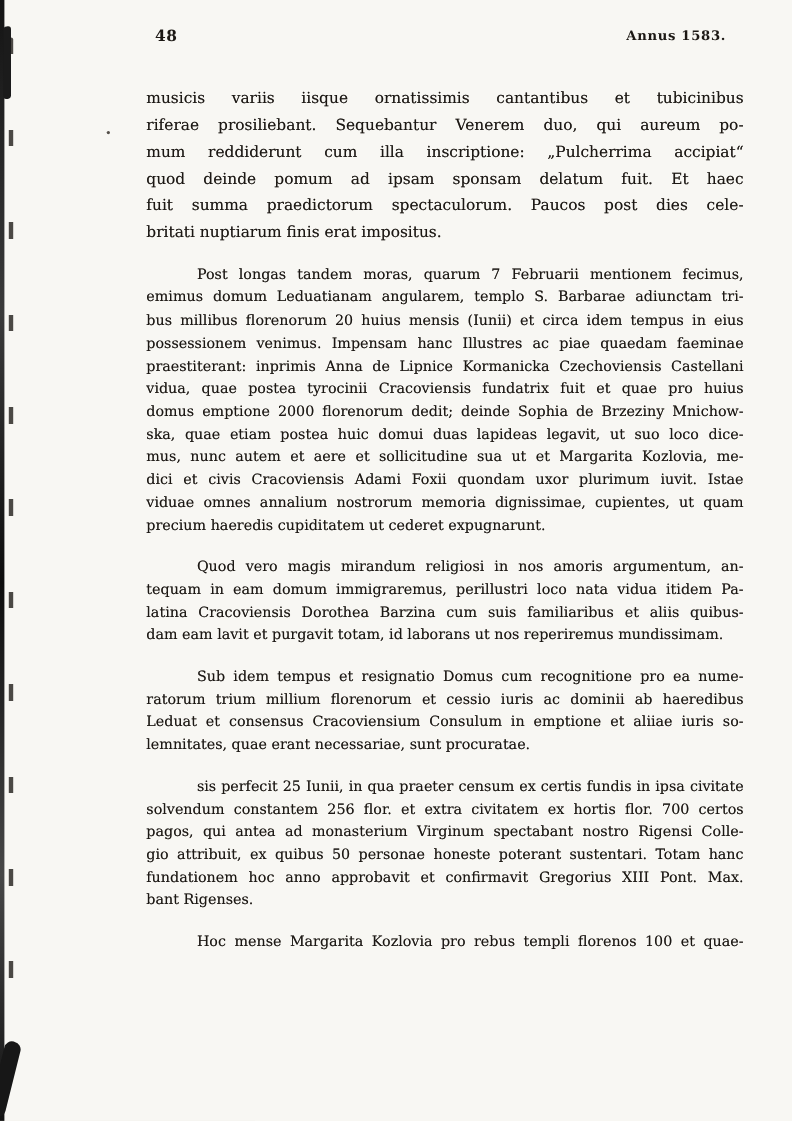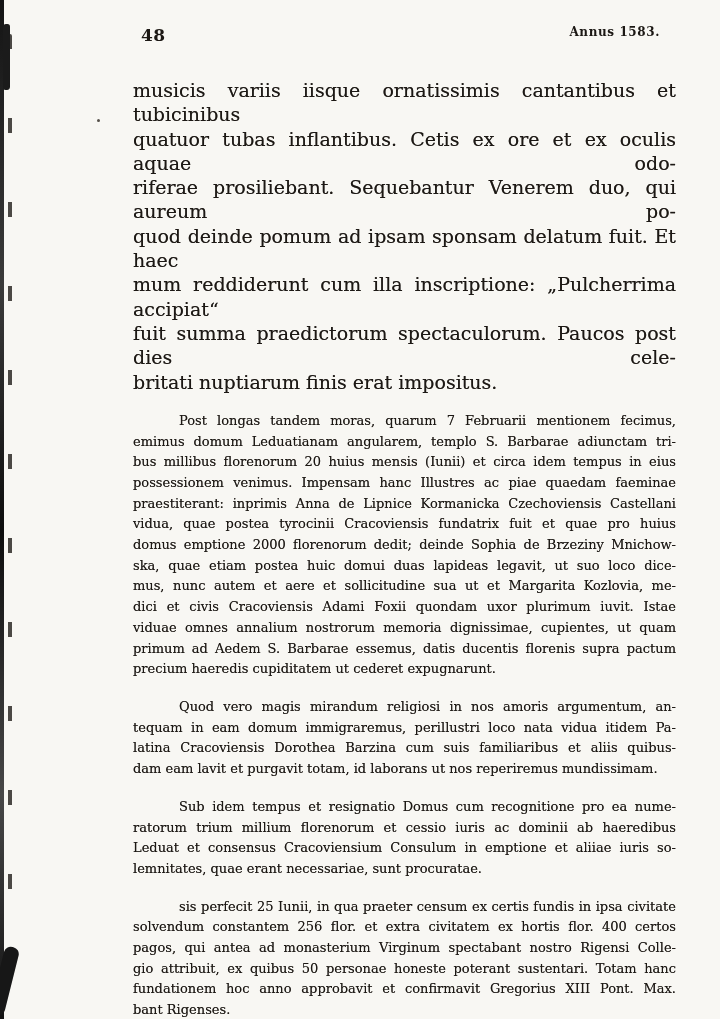--- a/index.html
+++ b/index.html
@@ -32,34 +32,34 @@
   .speck{
     position:absolute;left:97px;top:119px;width:3px;height:3px;
     background:#55504a;border-radius:50%;
   }
   
   .header{
     position:absolute;left:133px;top:25px;width:543px;height:24px;
   }
   .pageno{
     position:absolute;left:8px;top:0;
-    font-size:17px;font-weight:bold;letter-spacing:.5px;
+    font-size:14px;font-weight:bold;letter-spacing:.5px;
   }
   .running-title{
     display:block;text-align:right;
     font-size:12px;font-weight:bold;letter-spacing:.6px;
     transform:translateX(-16px);
   }
   
   .content{
     position:absolute;left:133px;top:78px;width:543px;
     text-shadow:0 0 .3px rgba(28,24,20,.6);
   }
   .para{margin:0;}
-  .para.large{font-size:19px;line-height:24.3px;margin:0 0 9px 0;}
+  .para.large{font-size:14px;line-height:24.3px;margin:0 0 9px 0;}
   .para.small{font-size:13px;line-height:20.7px;margin-top:17px;}
   .line{display:block;text-align:justify;text-align-last:justify;}
   .line.last{text-align-last:left;}
   .para.indent .line:first-child{text-indent:46px;}
 </style>
 </head>
 <body>
 
 <div class="page">
 
@@ -70,57 +70,55 @@
   <div class="speck"></div>
 
   <div class="header">
     <span class="pageno">48</span>
     <span class="running-title">Annus 1583.</span>
   </div>
 
   <main class="content">
       <p class="para large">
         <span class="line">musicis variis iisque ornatissimis cantantibus et tubicinibus</span>
-        <span class="line">quatuor tubas inflantibus. Cetis ex ore et ex oculis aquae odo-</span>
         <span class="line">riferae prosiliebant. Sequebantur Venerem duo, qui aureum po-</span>
+        <span class="line">mum reddiderunt cum illa inscriptione: „Pulcherrima accipiat“</span>
         <span class="line">quod deinde pomum ad ipsam sponsam delatum fuit. Et haec</span>
-        <span class="line">mum reddiderunt cum illa inscriptione: „Pulcherrima accipiat“</span>
         <span class="line">fuit summa praedictorum spectaculorum. Paucos post dies cele-</span>
         <span class="line last">britati nuptiarum finis erat impositus.</span>
       </p>
       <p class="para small indent">
         <span class="line">Post longas tandem moras, quarum 7 Februarii mentionem fecimus,</span>
         <span class="line">emimus domum Leduatianam angularem, templo S. Barbarae adiunctam tri-</span>
         <span class="line">bus millibus florenorum 20 huius mensis (Iunii) et circa idem tempus in eius</span>
         <span class="line">possessionem venimus. Impensam hanc Illustres ac piae quaedam faeminae</span>
         <span class="line">praestiterant: inprimis Anna de Lipnice Kormanicka Czechoviensis Castellani</span>
         <span class="line">vidua, quae postea tyrocinii Cracoviensis fundatrix fuit et quae pro huius</span>
         <span class="line">domus emptione 2000 florenorum dedit; deinde Sophia de Brzeziny Mnichow-</span>
         <span class="line">ska, quae etiam postea huic domui duas lapideas legavit, ut suo loco dice-</span>
         <span class="line">mus, nunc autem et aere et sollicitudine sua ut et Margarita Kozlovia, me-</span>
         <span class="line">dici et civis Cracoviensis Adami Foxii quondam uxor plurimum iuvit. Istae</span>
         <span class="line">viduae omnes annalium nostrorum memoria dignissimae, cupientes, ut quam</span>
-        <span class="line">primum ad Aedem S. Barbarae essemus, datis ducentis florenis supra pactum</span>
         <span class="line last">precium haeredis cupiditatem ut cederet expugnarunt.</span>
       </p>
       <p class="para small indent">
         <span class="line">Quod vero magis mirandum religiosi in nos amoris argumentum, an-</span>
         <span class="line">tequam in eam domum immigraremus, perillustri loco nata vidua itidem Pa-</span>
         <span class="line">latina Cracoviensis Dorothea Barzina cum suis familiaribus et aliis quibus-</span>
         <span class="line last">dam eam lavit et purgavit totam, id laborans ut nos reperiremus mundissimam.</span>
       </p>
       <p class="para small indent">
         <span class="line">Sub idem tempus et resignatio Domus cum recognitione pro ea nume-</span>
         <span class="line">ratorum trium millium florenorum et cessio iuris ac dominii ab haeredibus</span>
         <span class="line">Leduat et consensus Cracoviensium Consulum in emptione et aliiae iuris so-</span>
         <span class="line last">lemnitates, quae erant necessariae, sunt procuratae.</span>
       </p>
       <p class="para small indent">
         <span class="line">sis perfecit 25 Iunii, in qua praeter censum ex certis fundis in ipsa civitate</span>
-        <span class="line">solvendum constantem 256 flor. et extra civitatem ex hortis flor. 400 certos</span>
+        <span class="line">solvendum constantem 256 flor. et extra civitatem ex hortis flor. 700 certos</span>
         <span class="line">pagos, qui antea ad monasterium Virginum spectabant nostro Rigensi Colle-</span>
         <span class="line">gio attribuit, ex quibus 50 personae honeste poterant sustentari. Totam hanc</span>
         <span class="line">fundationem hoc anno approbavit et confirmavit Gregorius XIII Pont. Max.</span>
         <span class="line last">bant Rigenses.</span>
       </p>
       <p class="para small indent">
         <span class="line">Hoc mense Margarita Kozlovia pro rebus templi florenos 100 et quae-</span>
       </p>
     </main>
 

